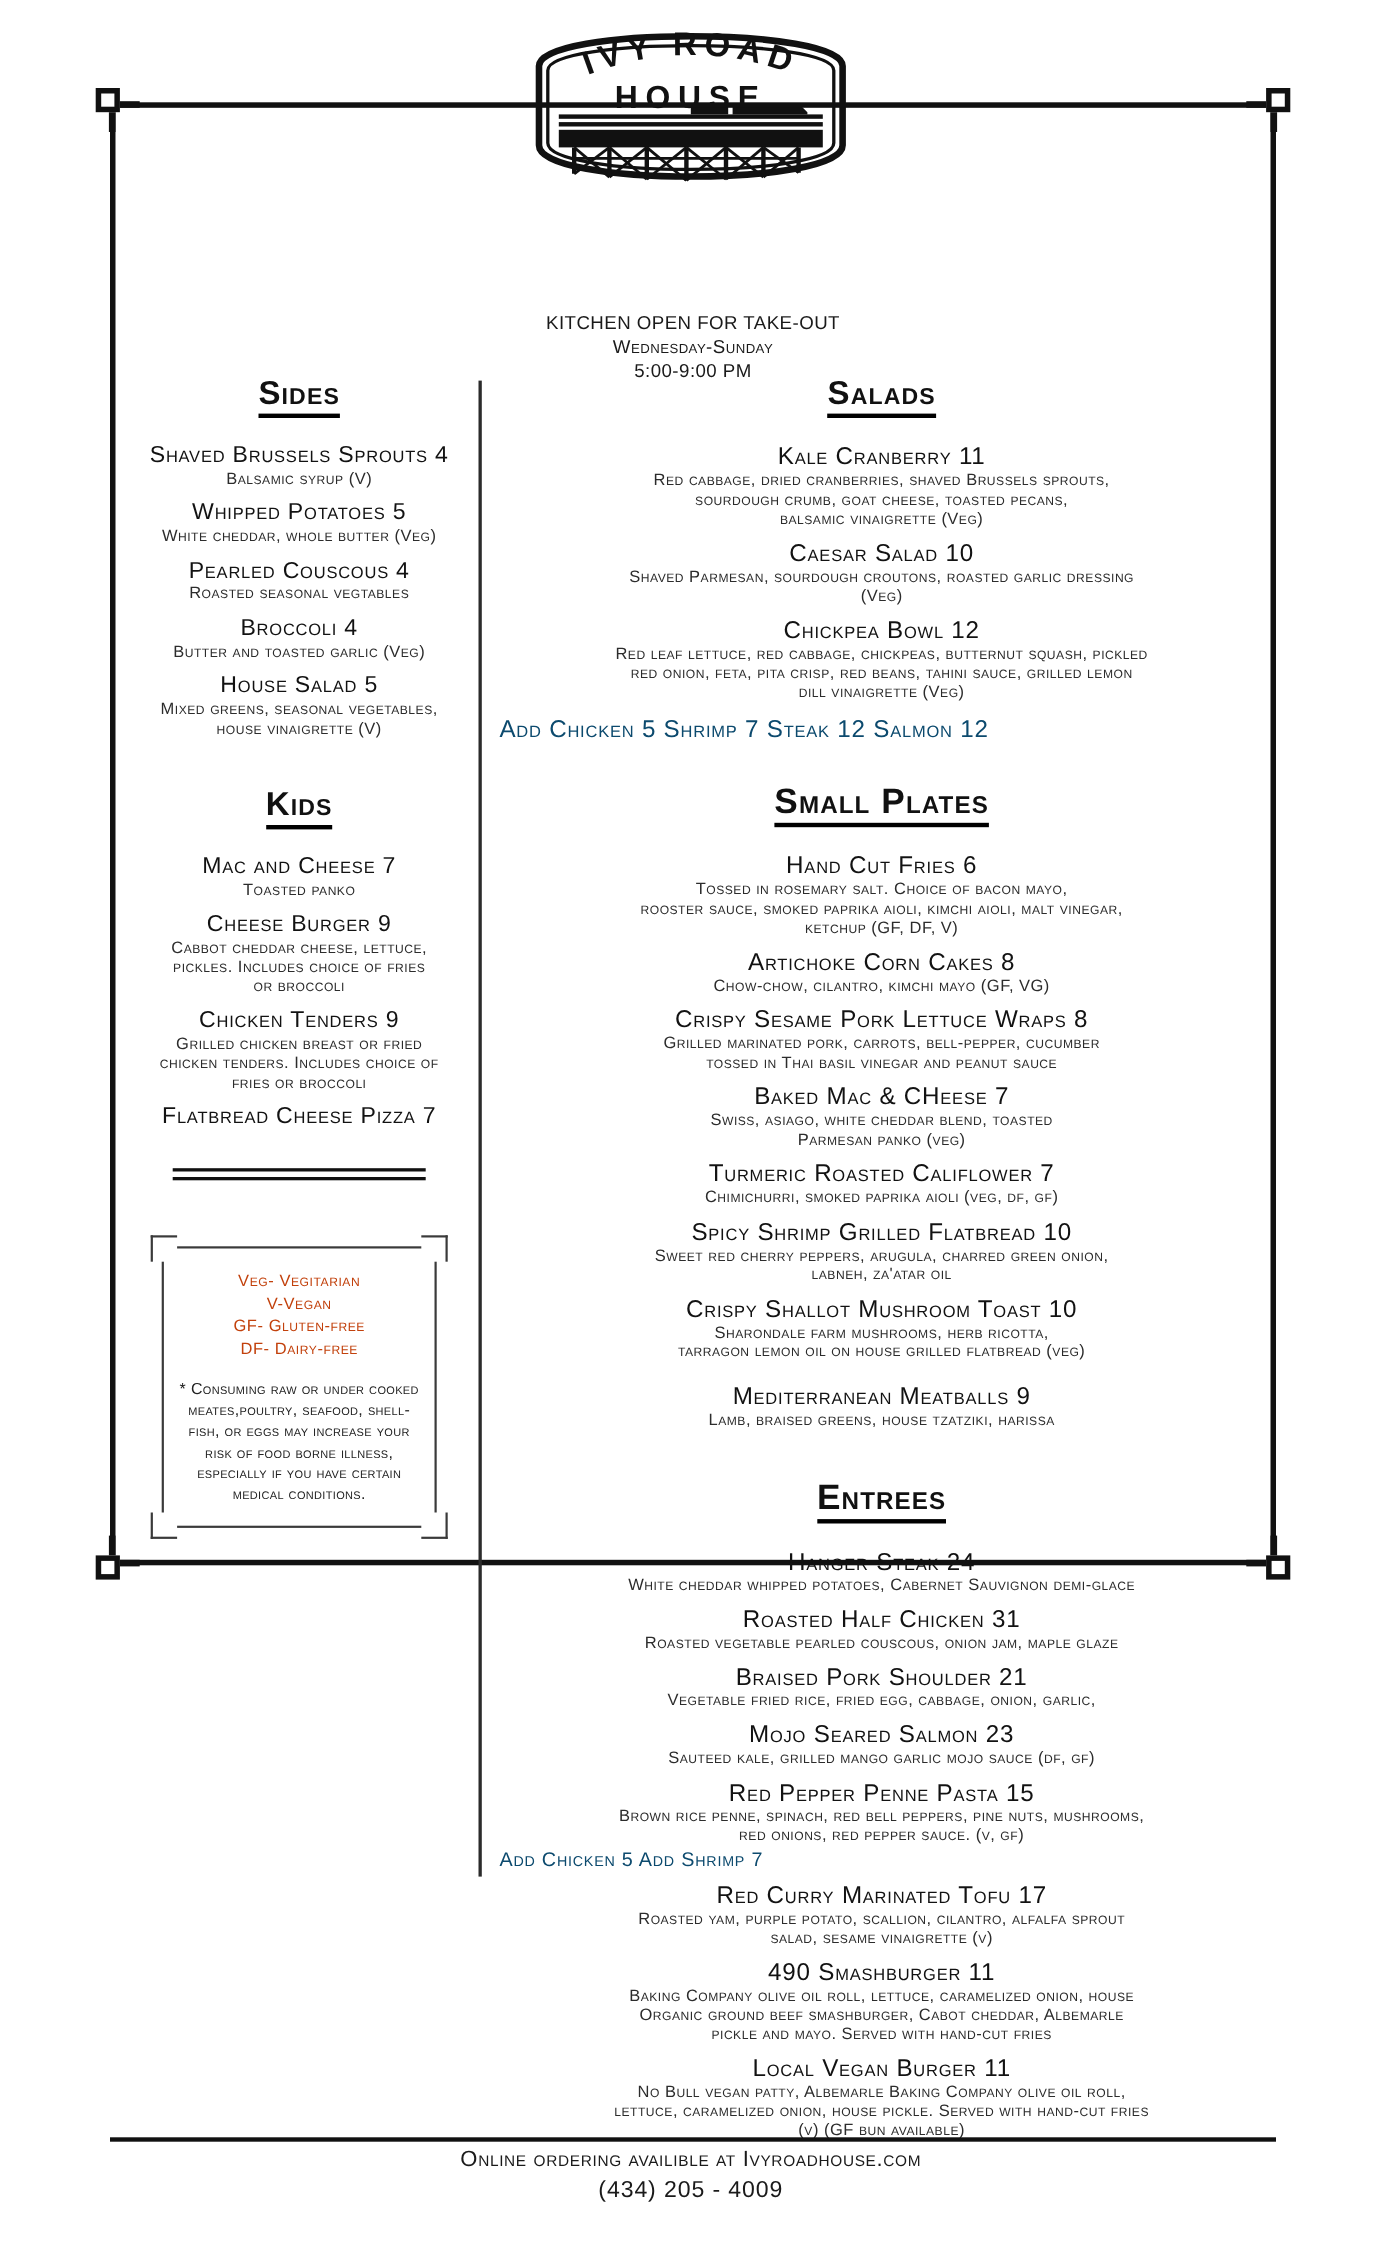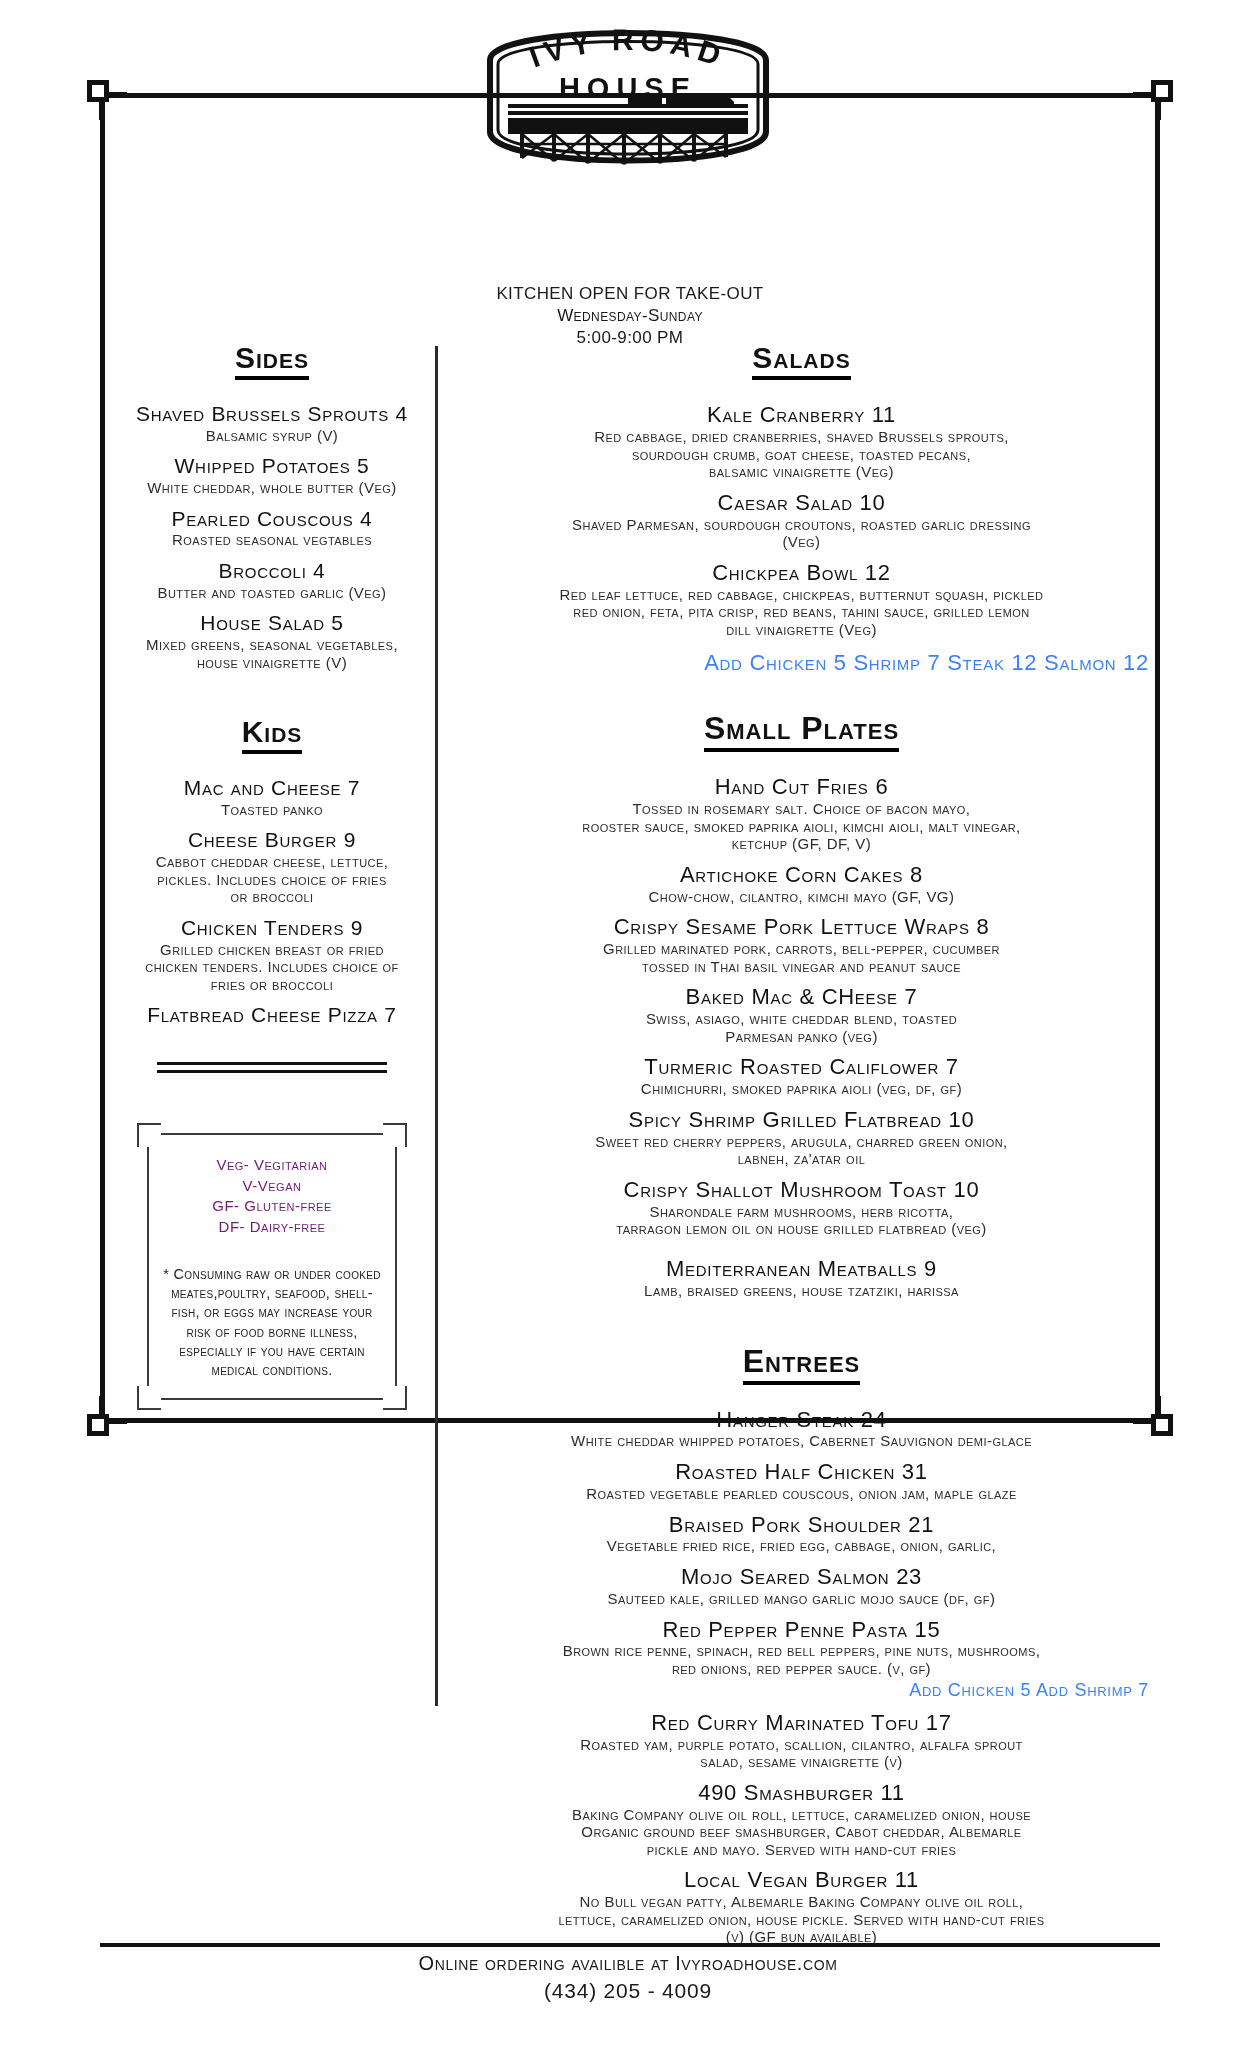--- a/index.html
+++ b/index.html
@@ -98,22 +98,22 @@
   
   #col-left .item-name{font-size:21px;}
   #col-left .item-desc{font-size:15px;}
   #col-left .item{margin-bottom:10px;}
   
   #col-right .item-name{font-size:22px;}
   #col-right .item-desc{font-size:15px;}
   #col-right .item{margin-bottom:9px;}
 
   .addons{
-    text-align:right;font-variant:small-caps;letter-spacing:.7px;
-    font-size:22px;margin-top:12px;color:#3b82f6;
+    text-align:left;font-variant:small-caps;letter-spacing:.7px;
+    font-size:22px;margin-top:12px;color:#0c4a6e;
   }
   .addons.sm{font-size:18px;margin-top:2px;}
 
   
   #double-rule{
     width:230px;margin:34px auto 0 auto;
     border-top:3px solid #111;
     border-bottom:3px solid #111;
     height:5px;
   }
@@ -125,24 +125,24 @@
     border:2px solid #3a3a3a;
     padding:20px 14px 18px 14px;
     box-sizing:border-box;
     text-align:center;
   }
   #legend-box .notch{position:absolute;width:22px;height:22px;border:2px solid #3a3a3a;background:#fff;}
   #legend-box .n-tl{left:-12px;top:-12px;border-right:none;border-bottom:none;}
   #legend-box .n-tr{right:-12px;top:-12px;border-left:none;border-bottom:none;}
   #legend-box .n-bl{left:-12px;bottom:-12px;border-right:none;border-top:none;}
   #legend-box .n-br{right:-12px;bottom:-12px;border-left:none;border-top:none;}
-  .legend-line{font-variant:small-caps;font-size:15px;letter-spacing:.5px;line-height:1.38;color:#701a75;}
+  .legend-line{font-variant:small-caps;font-size:15px;letter-spacing:.5px;line-height:1.38;color:#c2410c;}
   #disclaimer{
     font-variant:small-caps;font-size:14.5px;letter-spacing:.3px;
-    line-height:1.33;color:#222;margin-top:27px;text-align:center;
+    line-height:1.33;color:#222;margin-top:16px;text-align:center;
   }
 
   
   #footer-rule{position:absolute;left:100px;top:1943px;width:1060px;height:4px;background:#111;}
   #footer{
     position:absolute;left:0;right:0;top:1952px;text-align:center;
   }
   #footer .line1{font-variant:small-caps;font-size:20px;letter-spacing:.6px;color:#1a1a1a;}
   #footer .line2{font-size:21px;letter-spacing:.8px;color:#1a1a1a;margin-top:4px;}
 

